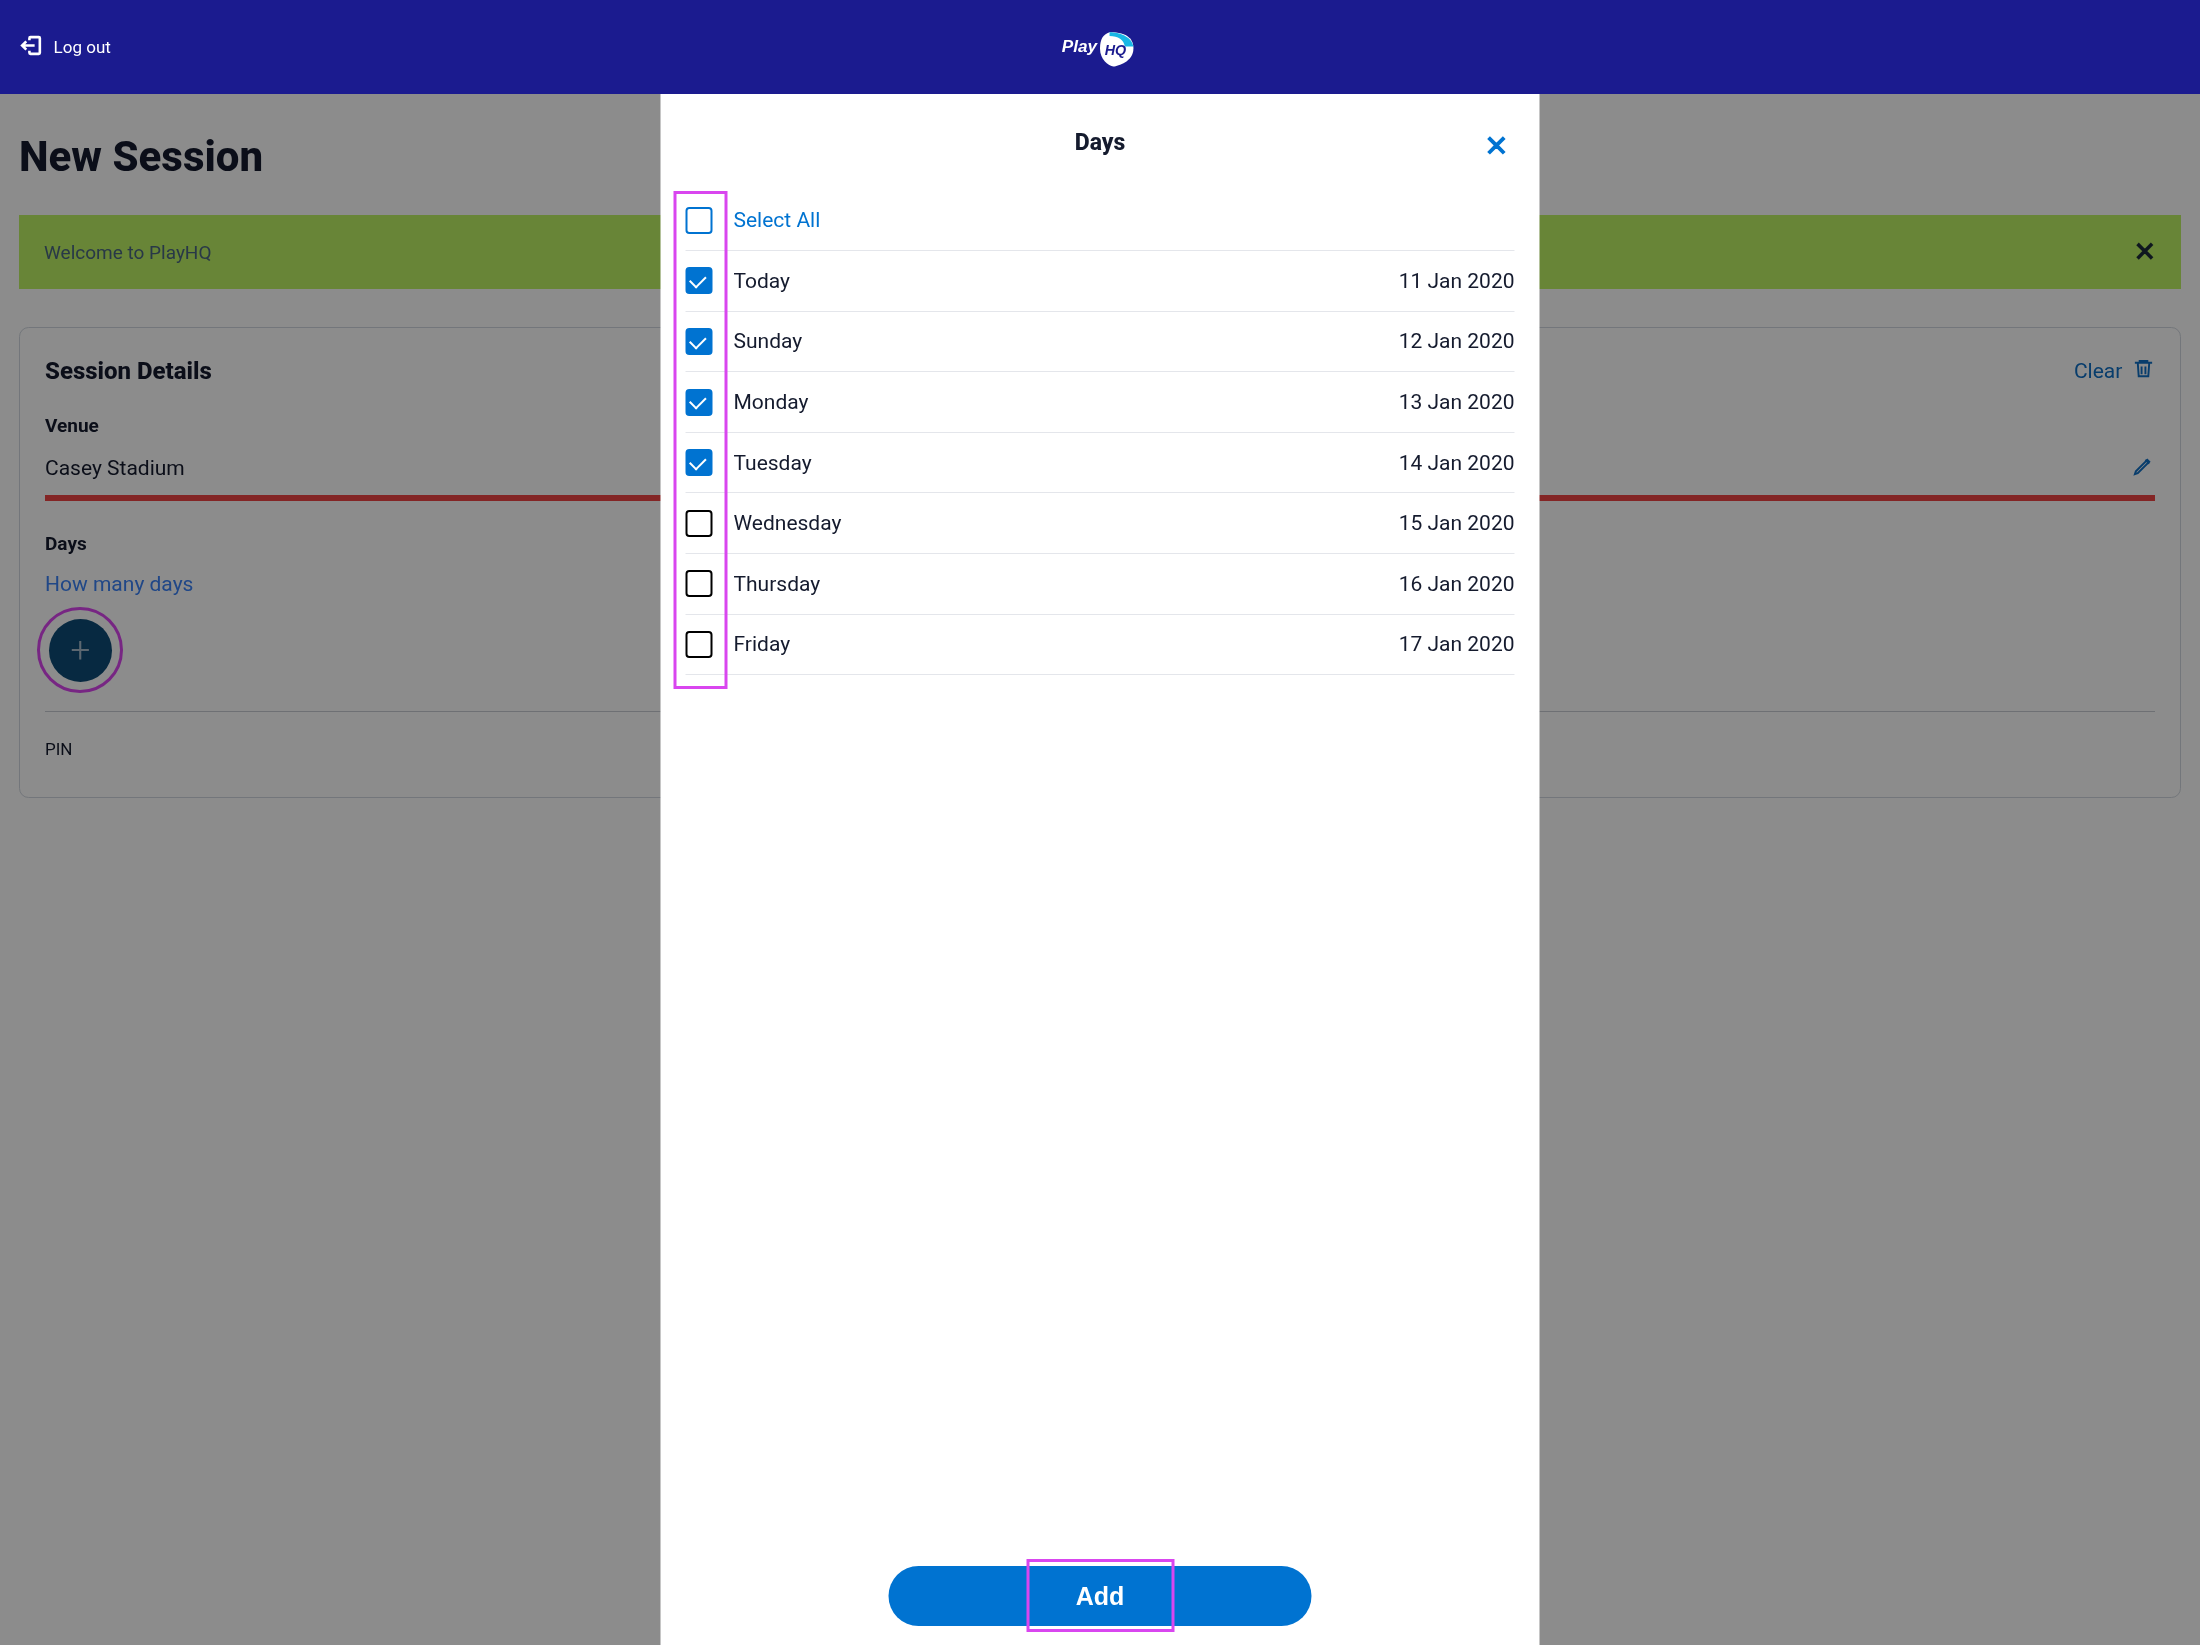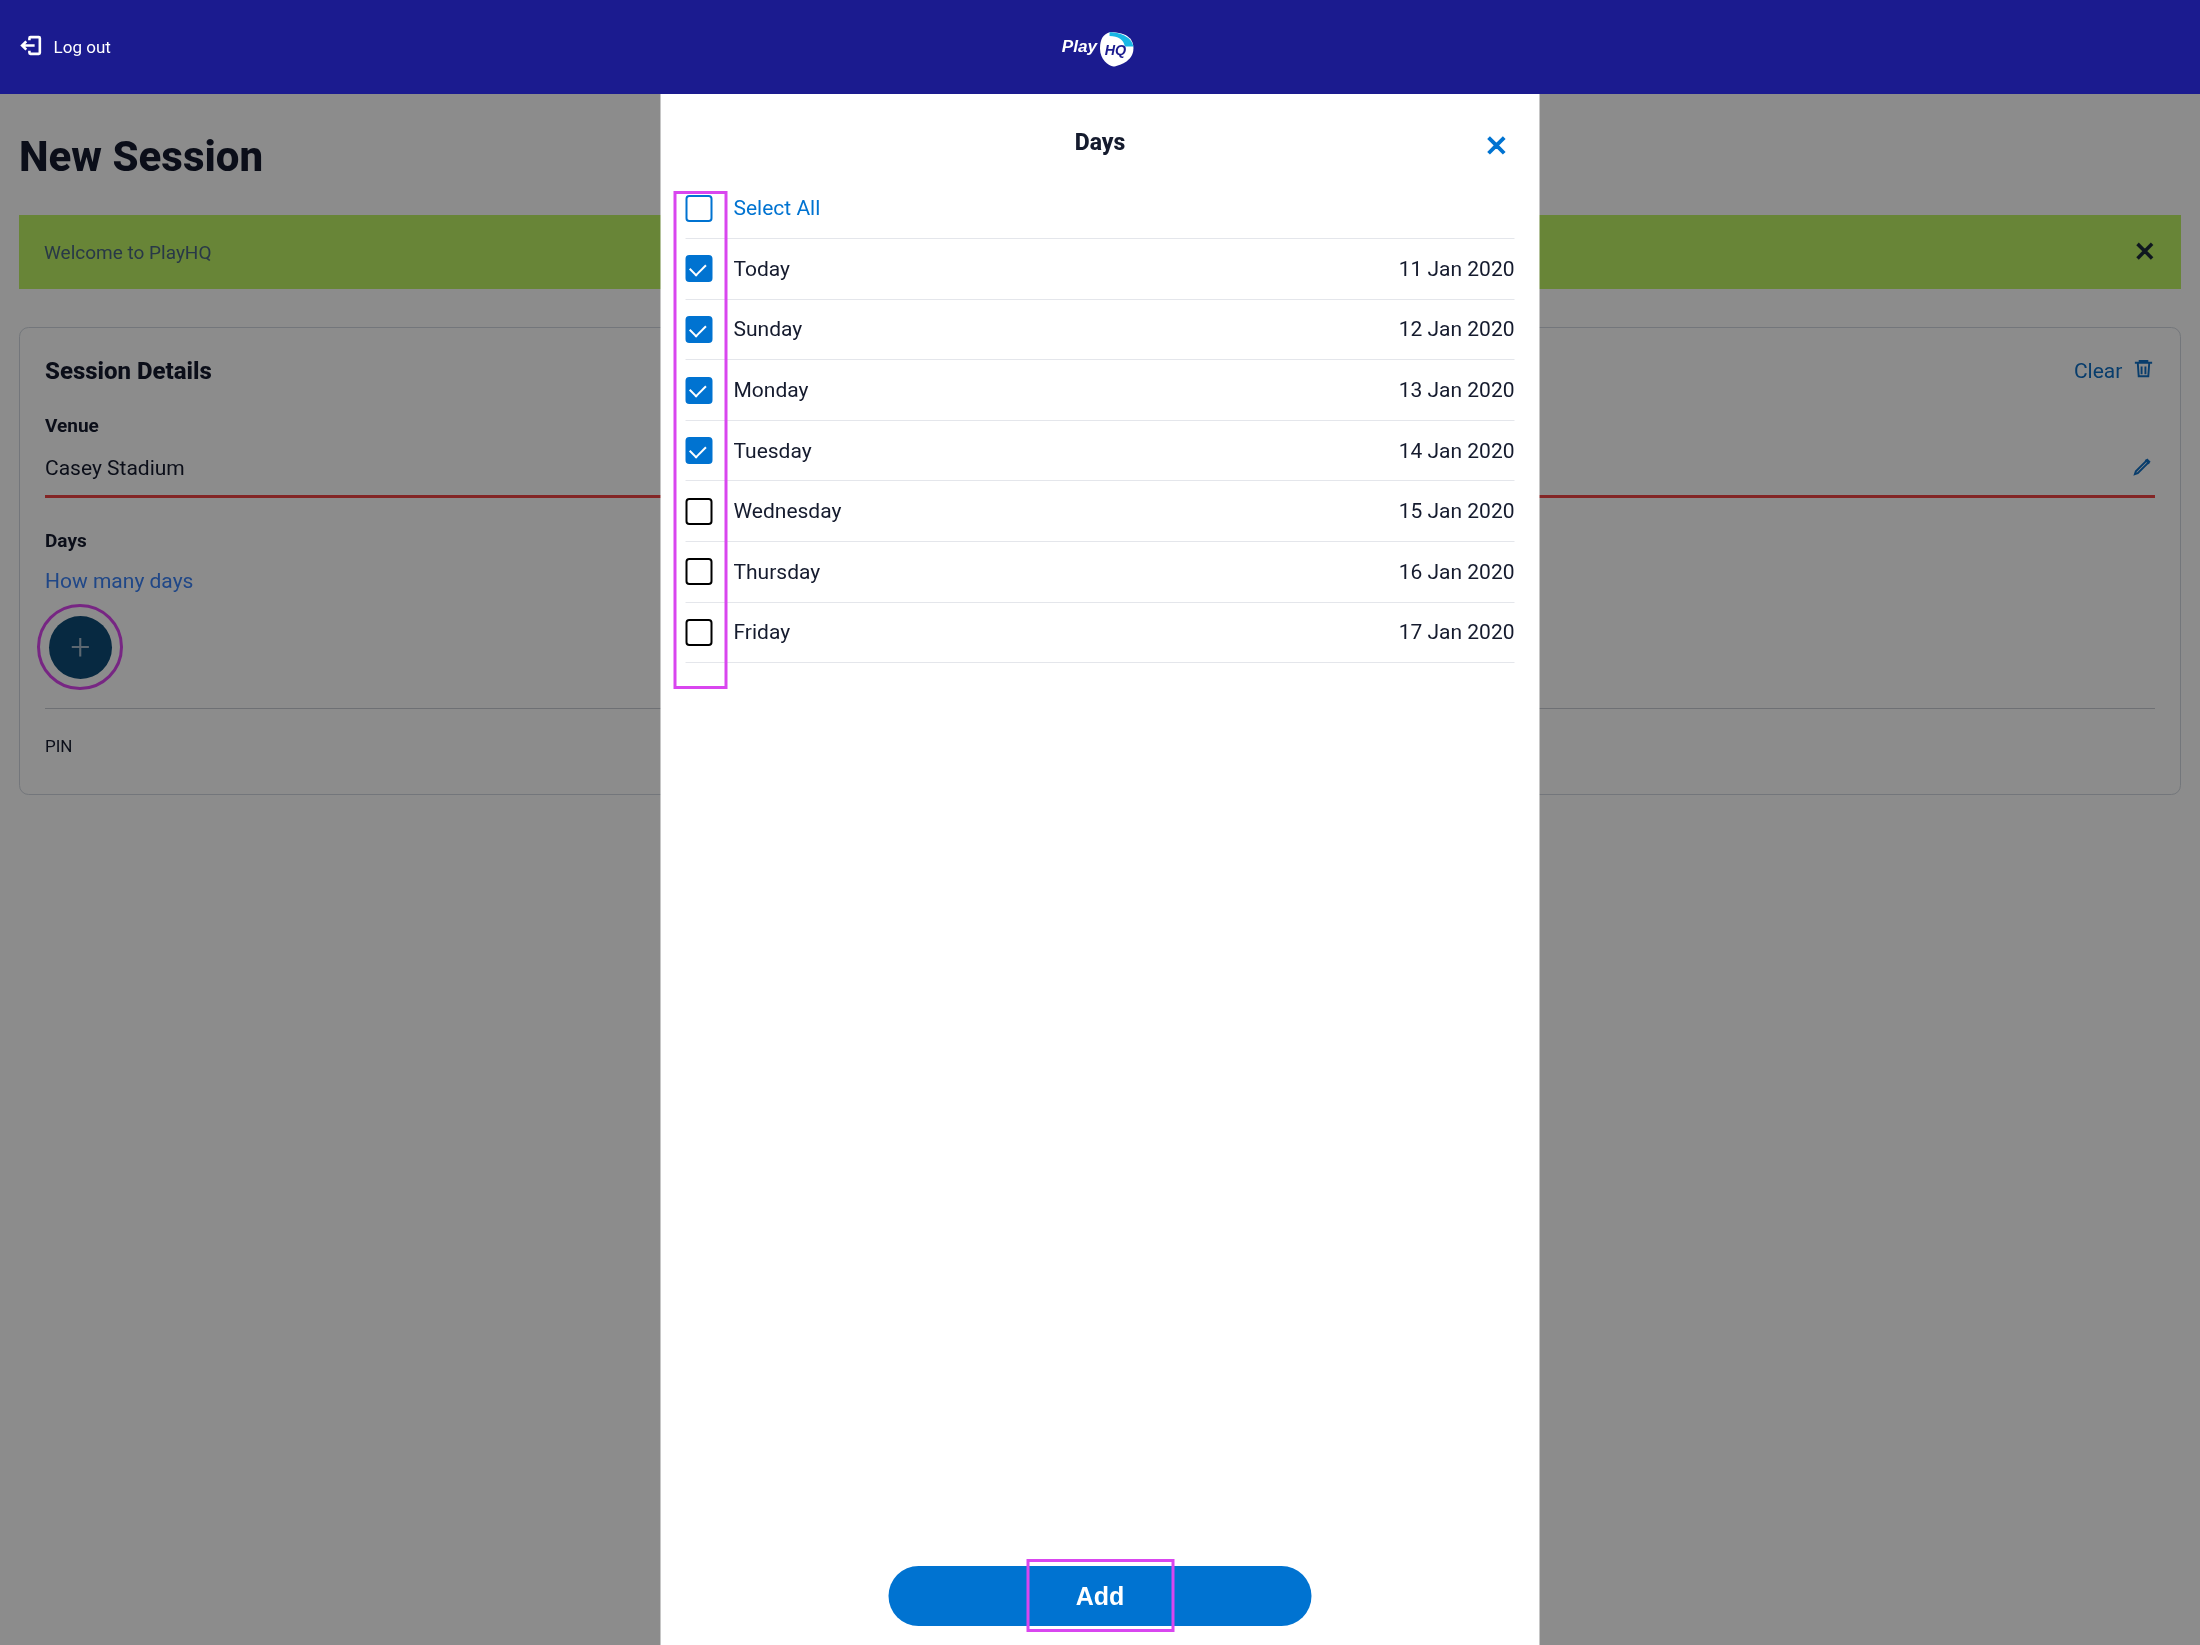--- a/index.html
+++ b/index.html
@@ -55,21 +55,21 @@
     border: 1px solid #d2d8e0;
     border-radius: 9.6px;
     padding: 29px 25px 38px 25px;
     position: relative;
   }
   .session-card-header { display: flex; justify-content: space-between; align-items: center; margin-bottom: 29px;}
   .session-card-title { font-size: 24px; font-weight: 800; color: #151b2e; }
   .clear-btn { display: flex; align-items: center; gap: 9.6px; color: #0f6fc5; font-size: 21px; }
   .clear-btn svg { width: 23px; height: 23px; stroke-width:2; }
   .field-label { font-size: 19px; font-weight: 700; color: #151b2e; margin-bottom: 17.3px; }
-  .field-row { display: flex; align-items: center; justify-content: space-between; border-bottom: 3px solid #ef4444; padding-bottom: 13.4px; margin-bottom: 31px; }
+  .field-row { display: flex; align-items: center; justify-content: space-between; border-bottom: 6px solid #ef4444; padding-bottom: 13.4px; margin-bottom: 31px; }
   .field-value { font-size: 21px; color: #151b2e; }
   .pencil-icon svg { width: 23px; height: 23px; stroke: #0f6fc5; fill:none; stroke-width:2;}
   .days-question { font-size: 21px; color: #3b82f6; margin-bottom: 23px; }
   .fab {
     width: 63px; height: 63px; border-radius: 50%;
     background: #0d4c77;
     display: flex; align-items: center; justify-content: center;
     color: #a8bccc; font-size: 35px; font-weight: 300;
   }
   .fab-ring {
@@ -124,21 +124,21 @@
   }
   .day-list { list-style: none; }
   .day-row {
     display: flex;
     align-items: center;
     padding: 16.3px 0;
     border-bottom: 1px solid #e4e6eb;
     font-size: 21px;
     color: #151b2e;
   }
-  .day-row:first-child { padding-top: 3.8px; }
+  .day-row:first-child { padding-top: 3.8px; margin-top: 12px; }
   .day-row .cb {
     width: 27px; height: 27px;
     border: 2.9px solid #000;
     border-radius: 3.8px;
     margin-right: 21px;
     flex-shrink: 0;
     display: flex; align-items: center; justify-content: center;
     background: #fff;
   }
   .day-row.select-all .cb { border-color: #0073d1; }

